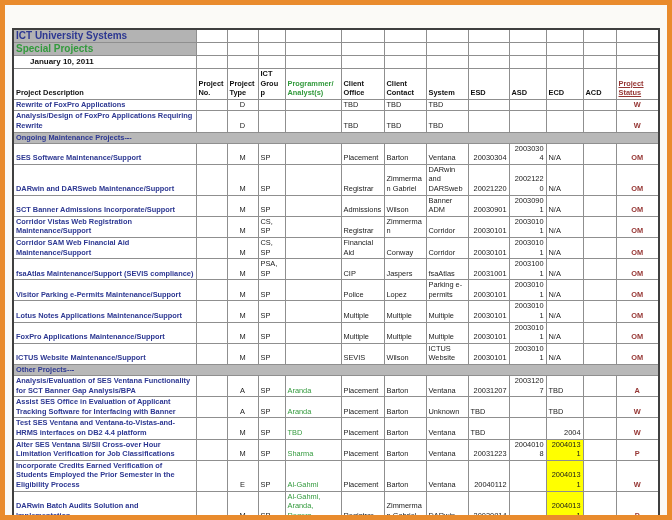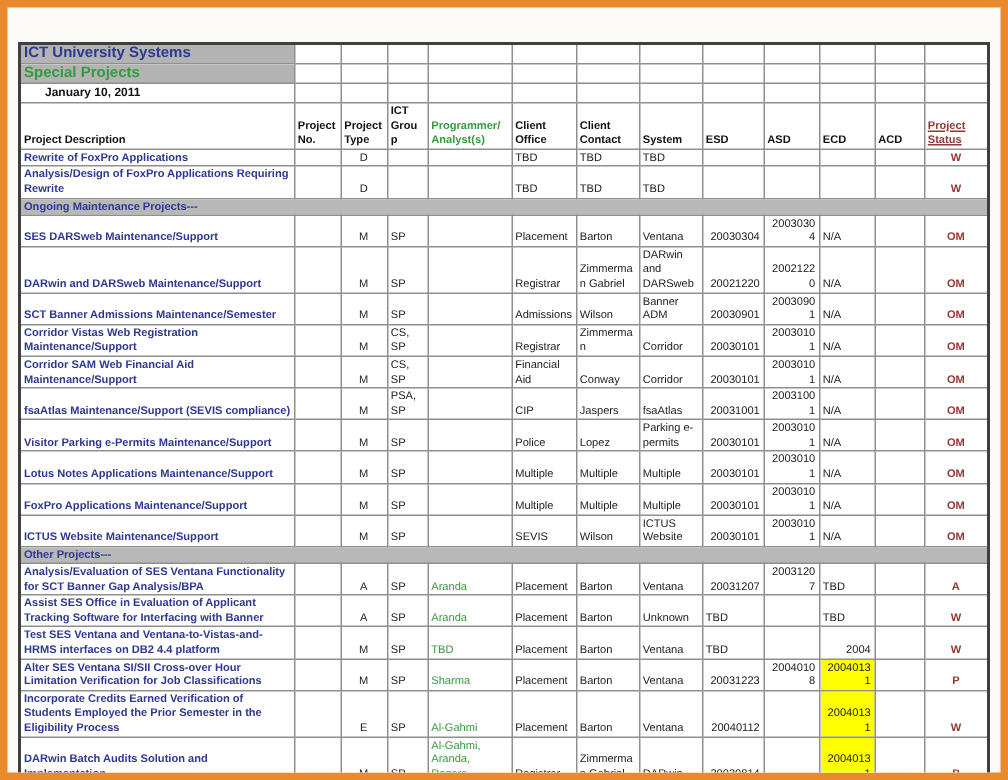--- a/index.html
+++ b/index.html
@@ -157,21 +157,21 @@
           <td class="c-esd"></td>
           <td class="c-asd"></td>
           <td class="c-ecd"></td>
           <td class="c-acd"></td>
           <td class="c-status">W</td>
         </tr>
         <tr>
           <td colspan="13" class="section">Ongoing Maintenance Projects---</td>
         </tr>
         <tr>
-          <td class="c-description">SES DARSweb Maintenance/Support</td>
+          <td class="c-description">SES Software Maintenance/Support</td>
           <td class="c-no"></td>
           <td class="c-type">M</td>
           <td class="c-group">SP</td>
           <td class="c-programmer"></td>
           <td class="c-office">Placement</td>
           <td class="c-contact">Barton</td>
           <td class="c-system">Ventana</td>
           <td class="c-esd num">20030304</td>
           <td class="c-asd num">20030304</td>
           <td class="c-ecd">N/A</td>
@@ -187,21 +187,21 @@
           <td class="c-office">Registrar</td>
           <td class="c-contact">Zimmerman Gabriel</td>
           <td class="c-system">DARwin and DARSweb</td>
           <td class="c-esd num">20021220</td>
           <td class="c-asd num">20021220</td>
           <td class="c-ecd">N/A</td>
           <td class="c-acd"></td>
           <td class="c-status">OM</td>
         </tr>
         <tr>
-          <td class="c-description">SCT Banner Admissions Maintenance/Semester</td>
+          <td class="c-description">SCT Banner Admissions Incorporate/Support</td>
           <td class="c-no"></td>
           <td class="c-type">M</td>
           <td class="c-group">SP</td>
           <td class="c-programmer"></td>
           <td class="c-office">Admissions</td>
           <td class="c-contact">Wilson</td>
           <td class="c-system">Banner ADM</td>
           <td class="c-esd num">20030901</td>
           <td class="c-asd num">20030901</td>
           <td class="c-ecd">N/A</td>

